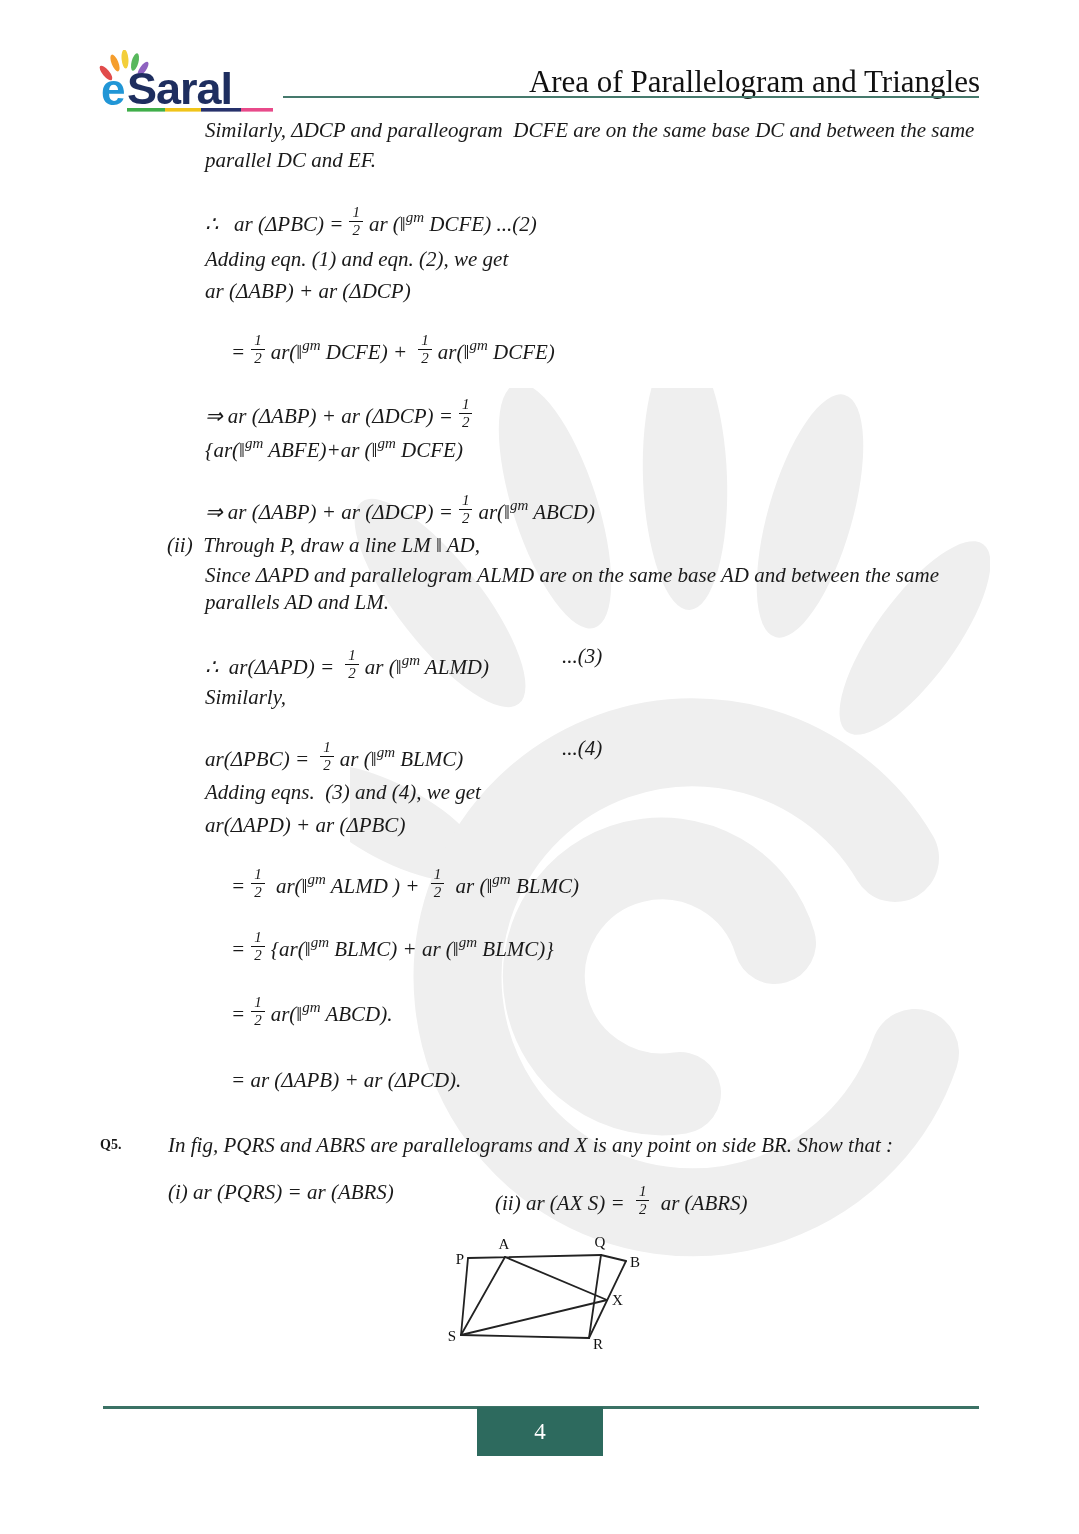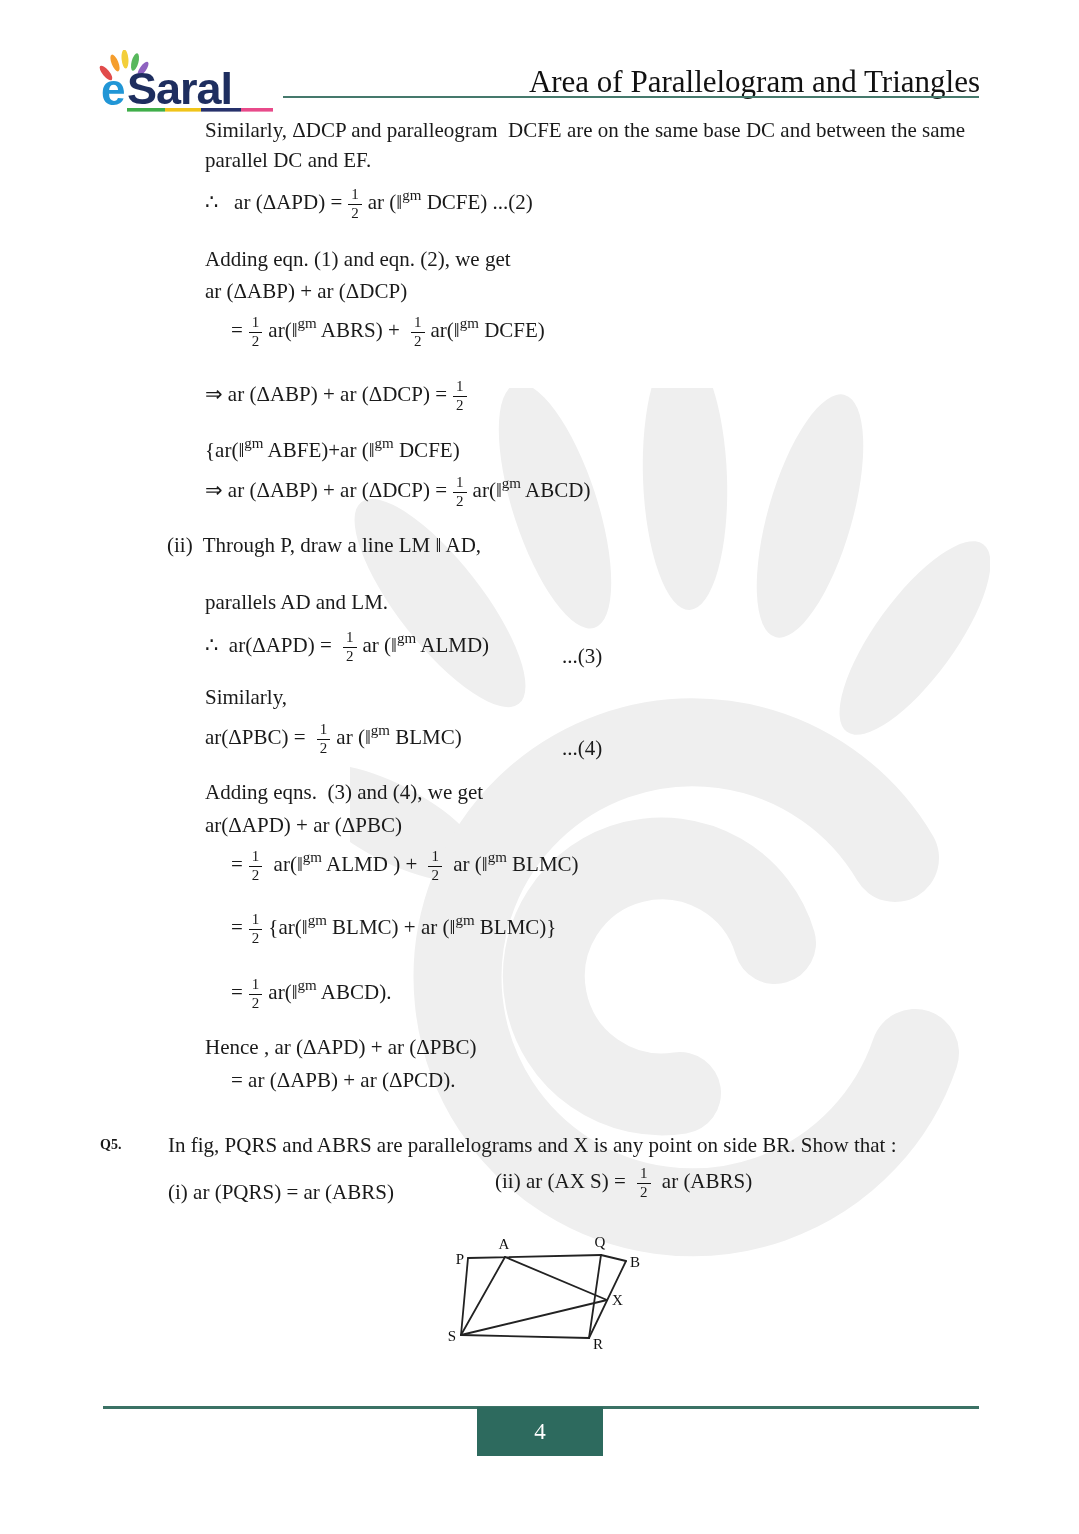--- a/index.html
+++ b/index.html
@@ -5,22 +5,22 @@
   html,body{margin:0;padding:0;background:#ffffff;}
   .page{position:relative;width:1079px;height:1534px;background:#ffffff;overflow:hidden;
         font-family:"Liberation Serif",serif;color:#1a1a1a;}
   .wm{position:absolute;left:350px;top:388px;z-index:0;}
   .layer{position:absolute;inset:0;z-index:1;}
   
   .logo{position:absolute;left:97px;top:50px;}
   .hdr-title{position:absolute;right:99px;top:64px;font-size:31px;color:#111;}
   .hdr-rule{position:absolute;left:283px;top:96px;width:696px;height:2px;background:#45796c;}
   
-  .mline{position:absolute;display:flex;align-items:flex-start;height:30px;
-         font-size:21px;line-height:30px;}
+  .mline{position:absolute;display:flex;align-items:flex-end;height:30px;
+         font-size:21px;line-height:30px;font-style:italic;}
   .mline span{white-space:pre;}
   .mline.tall{height:52px;}
   .frac{display:inline-flex;flex-direction:column;align-items:center;line-height:1.05;
         font-size:15px;margin:0 6px;}
   .frac .den{border-top:1.4px solid #111;padding:1px 3px 0 3px;}
   .frac .num{padding:0 3px 1px 3px;}
   .gm{position:relative;top:-7px;font-size:15px;}
   .qlabel{position:absolute;font-size:14px;font-weight:bold;height:30px;line-height:30px;}
   
   .fig{position:absolute;left:428px;top:1233px;}
@@ -72,38 +72,38 @@
     <div class="hdr-title">Area of Parallelogram and Triangles</div>
     <div class="hdr-rule"></div>
 
     <div class="mline" style="left:205px;top:115px">
         <span>Similarly, ΔDCP and paralleogram  DCFE are on the same base DC and between the same</span>
       </div>
     <div class="mline" style="left:205px;top:145px">
         <span>parallel DC and EF.</span>
       </div>
     <div class="mline tall" style="left:205px;top:187px">
-        <span>∴   ar (ΔAPD) =</span>
+        <span>∴   ar (ΔPBC) =</span>
         <span class="frac"><span class="num">1</span><span class="den">2</span></span>
         <span>ar (‖</span>
         <span class="gm">gm</span>
         <span> DCFE) ...(2)</span>
       </div>
     <div class="mline" style="left:205px;top:244px">
         <span>Adding eqn. (1) and eqn. (2), we get</span>
       </div>
     <div class="mline" style="left:205px;top:276px">
         <span>ar (ΔABP) + ar (ΔDCP)</span>
       </div>
     <div class="mline tall" style="left:231px;top:315px">
         <span>=</span>
         <span class="frac"><span class="num">1</span><span class="den">2</span></span>
         <span>ar(‖</span>
         <span class="gm">gm</span>
-        <span> ABRS) + </span>
+        <span> DCFE) + </span>
         <span class="frac"><span class="num">1</span><span class="den">2</span></span>
         <span>ar(‖</span>
         <span class="gm">gm</span>
         <span> DCFE)</span>
       </div>
     <div class="mline tall" style="left:205px;top:379px">
         <span>⇒ ar (ΔABP) + ar (ΔDCP) =</span>
         <span class="frac"><span class="num">1</span><span class="den">2</span></span>
       </div>
     <div class="mline" style="left:205px;top:435px">
@@ -116,20 +116,23 @@
     <div class="mline tall" style="left:205px;top:475px">
         <span>⇒ ar (ΔABP) + ar (ΔDCP) =</span>
         <span class="frac"><span class="num">1</span><span class="den">2</span></span>
         <span>ar(‖</span>
         <span class="gm">gm</span>
         <span> ABCD)</span>
       </div>
     <div class="mline" style="left:167px;top:530px">
         <span>(ii)  Through P, draw a line LM ‖ AD,</span>
       </div>
+    <div class="mline" style="left:205px;top:560px">
+        <span>Since ΔAPD and parallelogram ALMD are on the same base AD and between the same</span>
+      </div>
     <div class="mline" style="left:205px;top:587px">
         <span>parallels AD and LM.</span>
       </div>
     <div class="mline tall" style="left:205px;top:630px">
         <span>∴  ar(ΔAPD) = </span>
         <span class="frac"><span class="num">1</span><span class="den">2</span></span>
         <span>ar (‖</span>
         <span class="gm">gm</span>
         <span> ALMD)</span>
       </div>
@@ -174,23 +177,20 @@
         <span> BLMC) + ar (‖</span>
         <span class="gm">gm</span>
         <span> BLMC)}</span>
       </div>
     <div class="mline tall" style="left:231px;top:977px">
         <span>=</span>
         <span class="frac"><span class="num">1</span><span class="den">2</span></span>
         <span>ar(‖</span>
         <span class="gm">gm</span>
         <span> ABCD).</span>
-      </div>
-    <div class="mline" style="left:205px;top:1032px">
-        <span>Hence , ar (ΔAPD) + ar (ΔPBC)</span>
       </div>
     <div class="mline" style="left:231px;top:1065px">
         <span>= ar (ΔAPB) + ar (ΔPCD).</span>
       </div>
 
     <div class="qlabel" style="left:100px;top:1130px">Q5.</div>
     <div class="mline" style="left:168px;top:1130px">
         <span>In fig, PQRS and ABRS are parallelograms and X is any point on side BR. Show that :</span>
       </div>
     <div class="mline" style="left:168px;top:1177px">

